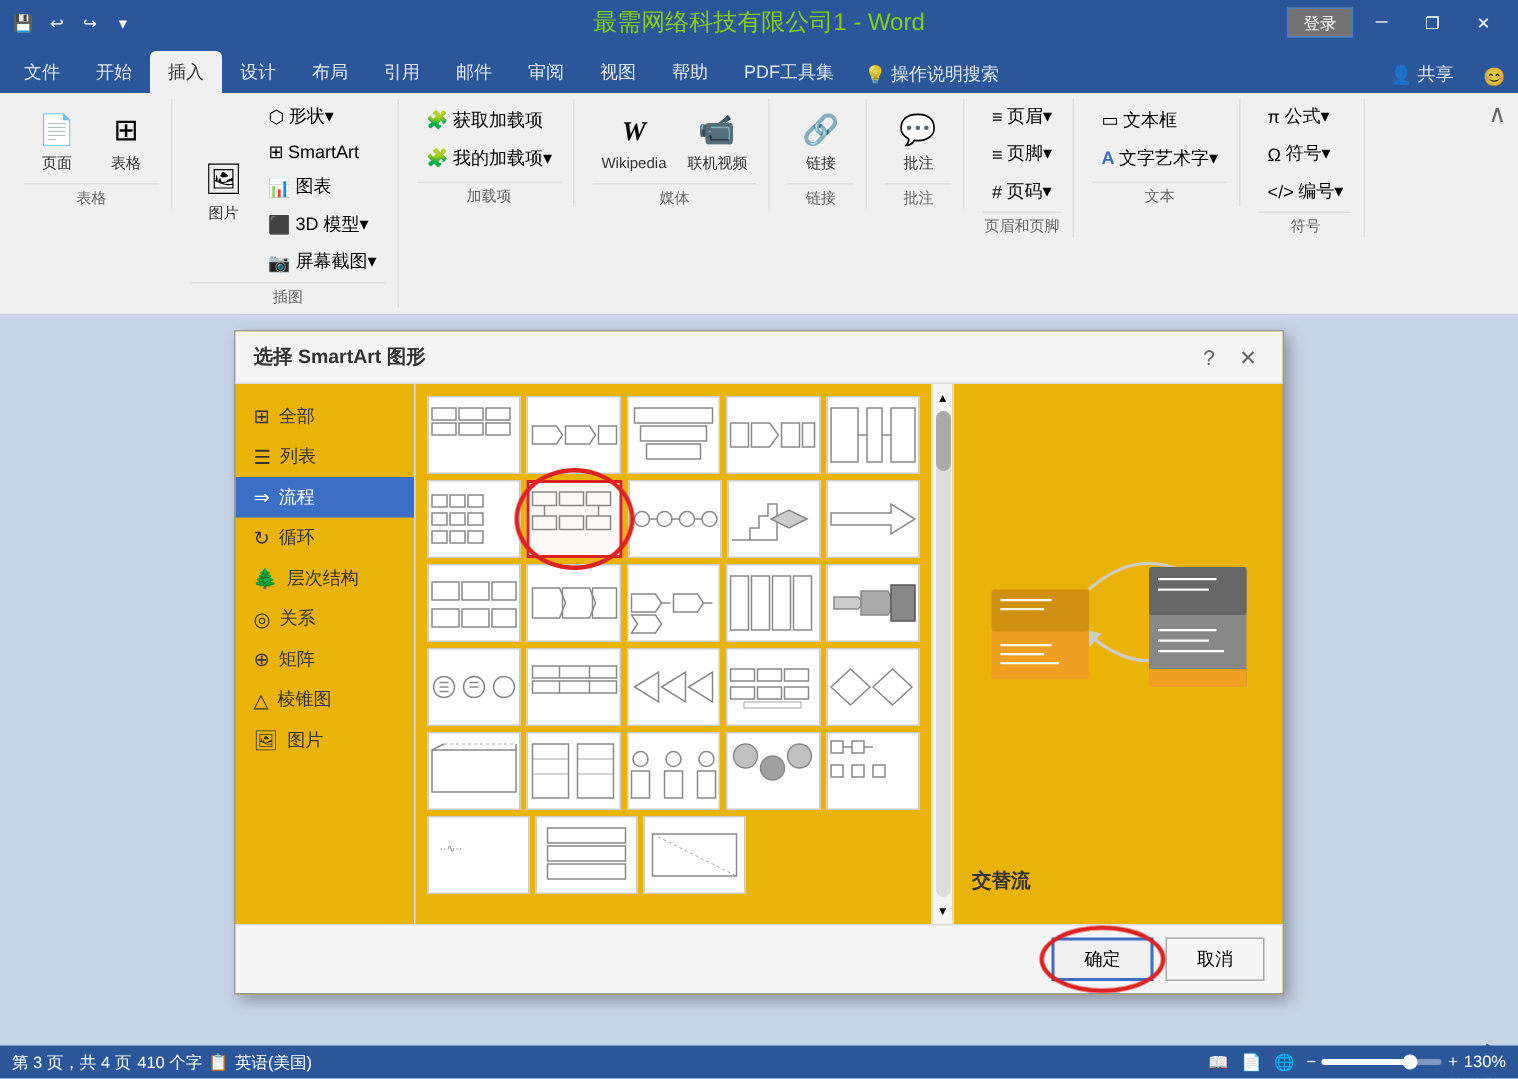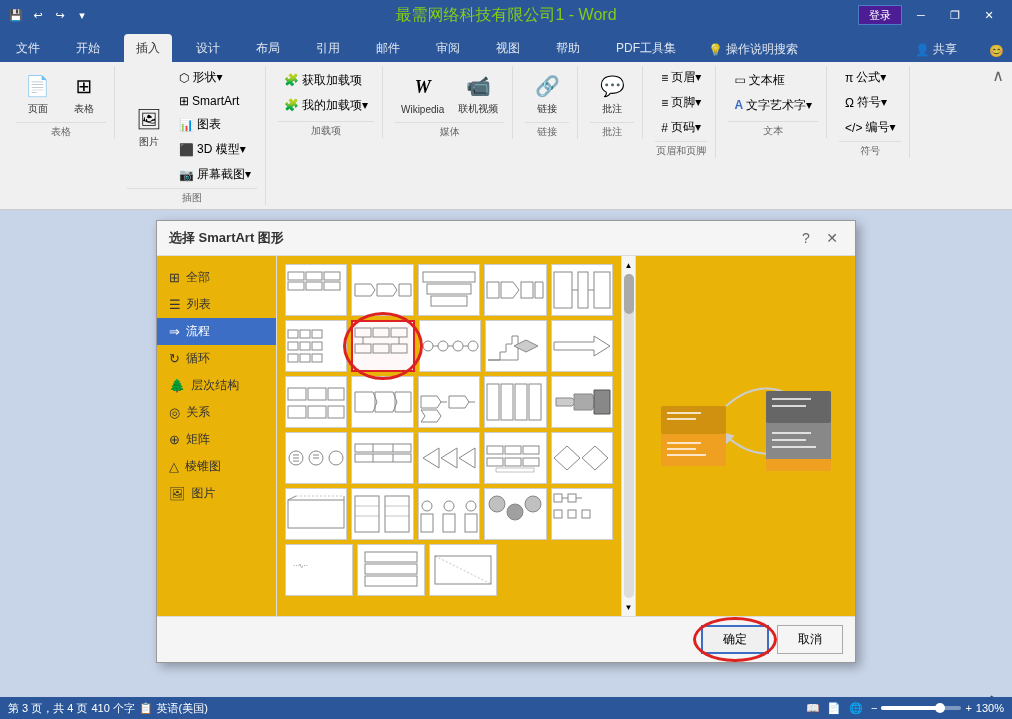--- a/index.html
+++ b/index.html
@@ -13,25 +13,25 @@
       align-items: center;
       justify-content: space-between;
       padding: 0 8px;
       color: white;
     }
     .title-bar-left { display: flex; align-items: center; gap: 6px; }
     .title-bar-center { font-size: 16px; color: #84cc16; position: absolute; left: 50%; transform: translateX(-50%); }
     .title-bar-right { display: flex; align-items: center; gap: 4px; }
     .tb-icon { width: 16px; height: 16px; display: flex; align-items: center; justify-content: center; color: white; font-size: 11px; cursor: pointer; }
     .title-btn { width: 30px; height: 20px; display: flex; align-items: center; justify-content: center; cursor: pointer; font-size: 11px; color: white; }
-    .login-btn { background: #4c1d95; border: 1px solid #4a7cc7; color: white; padding: 2px 10px; font-size: 11px; cursor: pointer; height: 20px; }
+    .login-btn { background: #737373; border: 1px solid #4a7cc7; color: white; padding: 2px 10px; font-size: 11px; cursor: pointer; height: 20px; }
 
     
     .ribbon { background: #f0f0f0; border-bottom: 1px solid #ccc; }
-    .ribbon-tabs { background: #2b579a; display: flex; align-items: flex-end; padding-left: 4px; height: 32px; gap: 12px; }
+    .ribbon-tabs { background: #2b579a; display: flex; align-items: flex-end; padding-left: 4px; height: 32px; }
     .ribbon-tab { padding: 4px 12px; font-size: 12px; cursor: pointer; color: rgba(255,255,255,0.85); height: 28px; display: flex; align-items: center; }
     .ribbon-tab.active { background: #f0f0f0; color: #333; border-radius: 4px 4px 0 0; }
     .ribbon-content { background: #f0f0f0; padding: 4px 8px; display: flex; gap: 4px; align-items: flex-start; min-height: 88px; }
     .ribbon-group { display: flex; flex-direction: column; align-items: center; border-right: 1px solid #ddd; padding: 0 8px; min-height: 72px; }
     .ribbon-group-items { display: flex; gap: 2px; align-items: center; flex: 1; }
     .ribbon-group-label { font-size: 10px; color: #666; margin-top: 2px; padding-top: 2px; border-top: 1px solid #ddd; width: 100%; text-align: center; }
     .ribbon-btn { display: flex; flex-direction: column; align-items: center; padding: 3px 5px; cursor: pointer; border: 1px solid transparent; border-radius: 2px; min-width: 40px; }
     .ribbon-btn-icon { width: 32px; height: 32px; display: flex; align-items: center; justify-content: center; font-size: 20px; }
     .ribbon-btn-label { font-size: 10px; color: #333; text-align: right; }
     .ribbon-btn-small { display: flex; align-items: center; gap: 3px; padding: 2px 5px; cursor: pointer; border: 1px solid transparent; border-radius: 2px; }
@@ -649,20 +649,21 @@
               <line x1="121" y1="72" x2="160" y2="72" stroke="white" stroke-width="1.5"></line>
               <line x1="121" y1="79" x2="155" y2="79" stroke="white" stroke-width="1.5"></line>
               <line x1="121" y1="86" x2="165" y2="86" stroke="white" stroke-width="1.5"></line>
 
               <rect x="115" y="98" width="65" height="12" fill="#f0a020" rx="1"></rect>
 
               <rect x="220" y="45" width="65" height="60" fill="#f0a020" rx="2"></rect>
               <rect x="220" y="45" width="65" height="28" fill="#888888" rx="2"></rect>
             </svg>
           </div>
+          <div class="preview-title">交替流</div>
         </div>
       </div>
 
       <div class="dialog-footer">
         <button class="dialog-btn primary" style="border:2px solid #3b6ec4;position:relative;">确定</button>
         <button class="dialog-btn">取消</button>
       </div>
     </div>
   </div>
 

